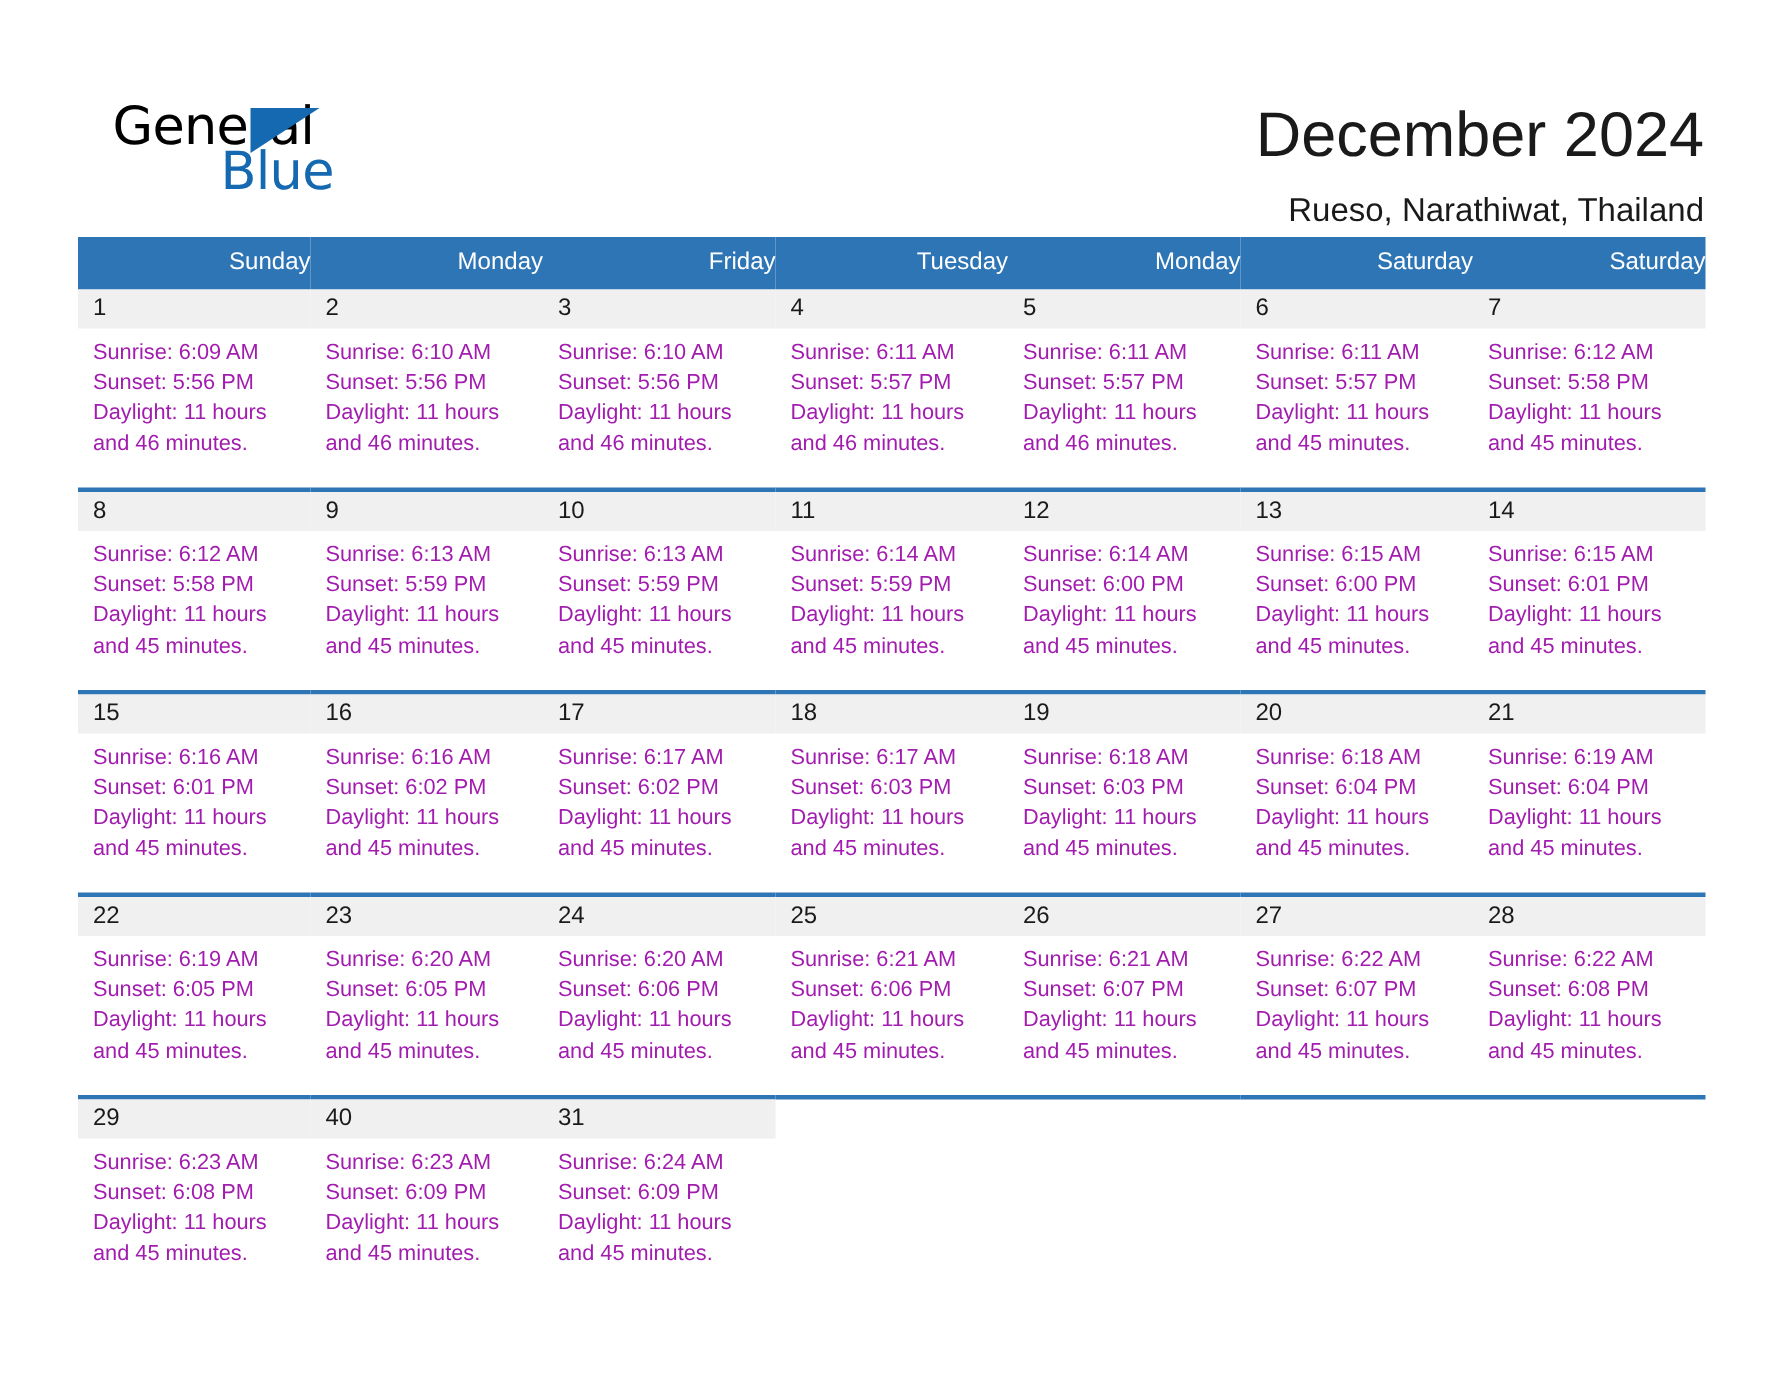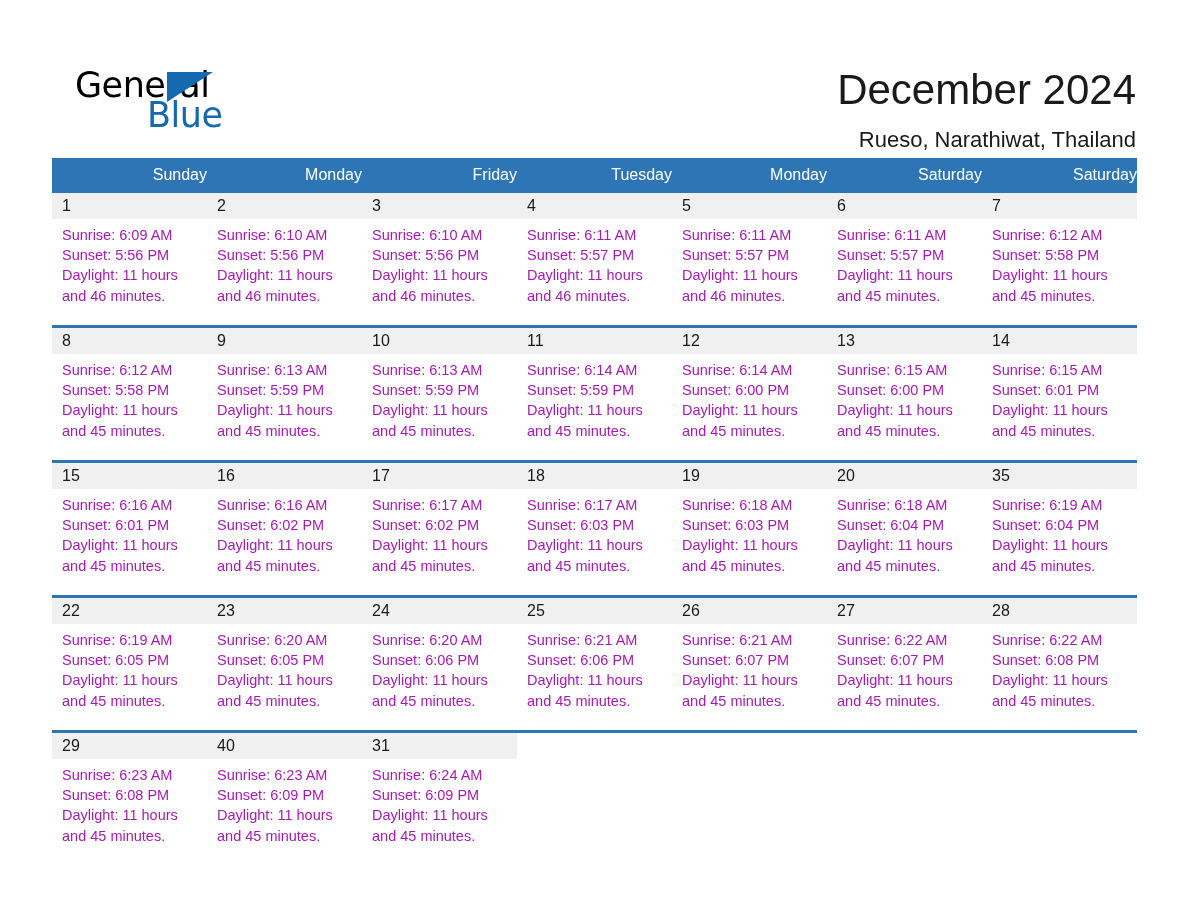--- a/index.html
+++ b/index.html
@@ -377,21 +377,21 @@
               <div class="daynum-band"><span class="daynum">20</span></div>
               <div class="dayinfo">
                 <div class="line">Sunrise: 6:18 AM</div>
                 <div class="line">Sunset: 6:04 PM</div>
                 <div class="daylight">Daylight: 11 hours and 45 minutes.</div>
               </div>
             </div>
           </td>
           <td>
             <div class="daycell">
-              <div class="daynum-band"><span class="daynum">35</span></div>
+              <div class="daynum-band"><span class="daynum">21</span></div>
               <div class="dayinfo">
                 <div class="line">Sunrise: 6:19 AM</div>
                 <div class="line">Sunset: 6:04 PM</div>
                 <div class="daylight">Daylight: 11 hours and 45 minutes.</div>
               </div>
             </div>
           </td>
         </tr>
         <tr>
           <td>

